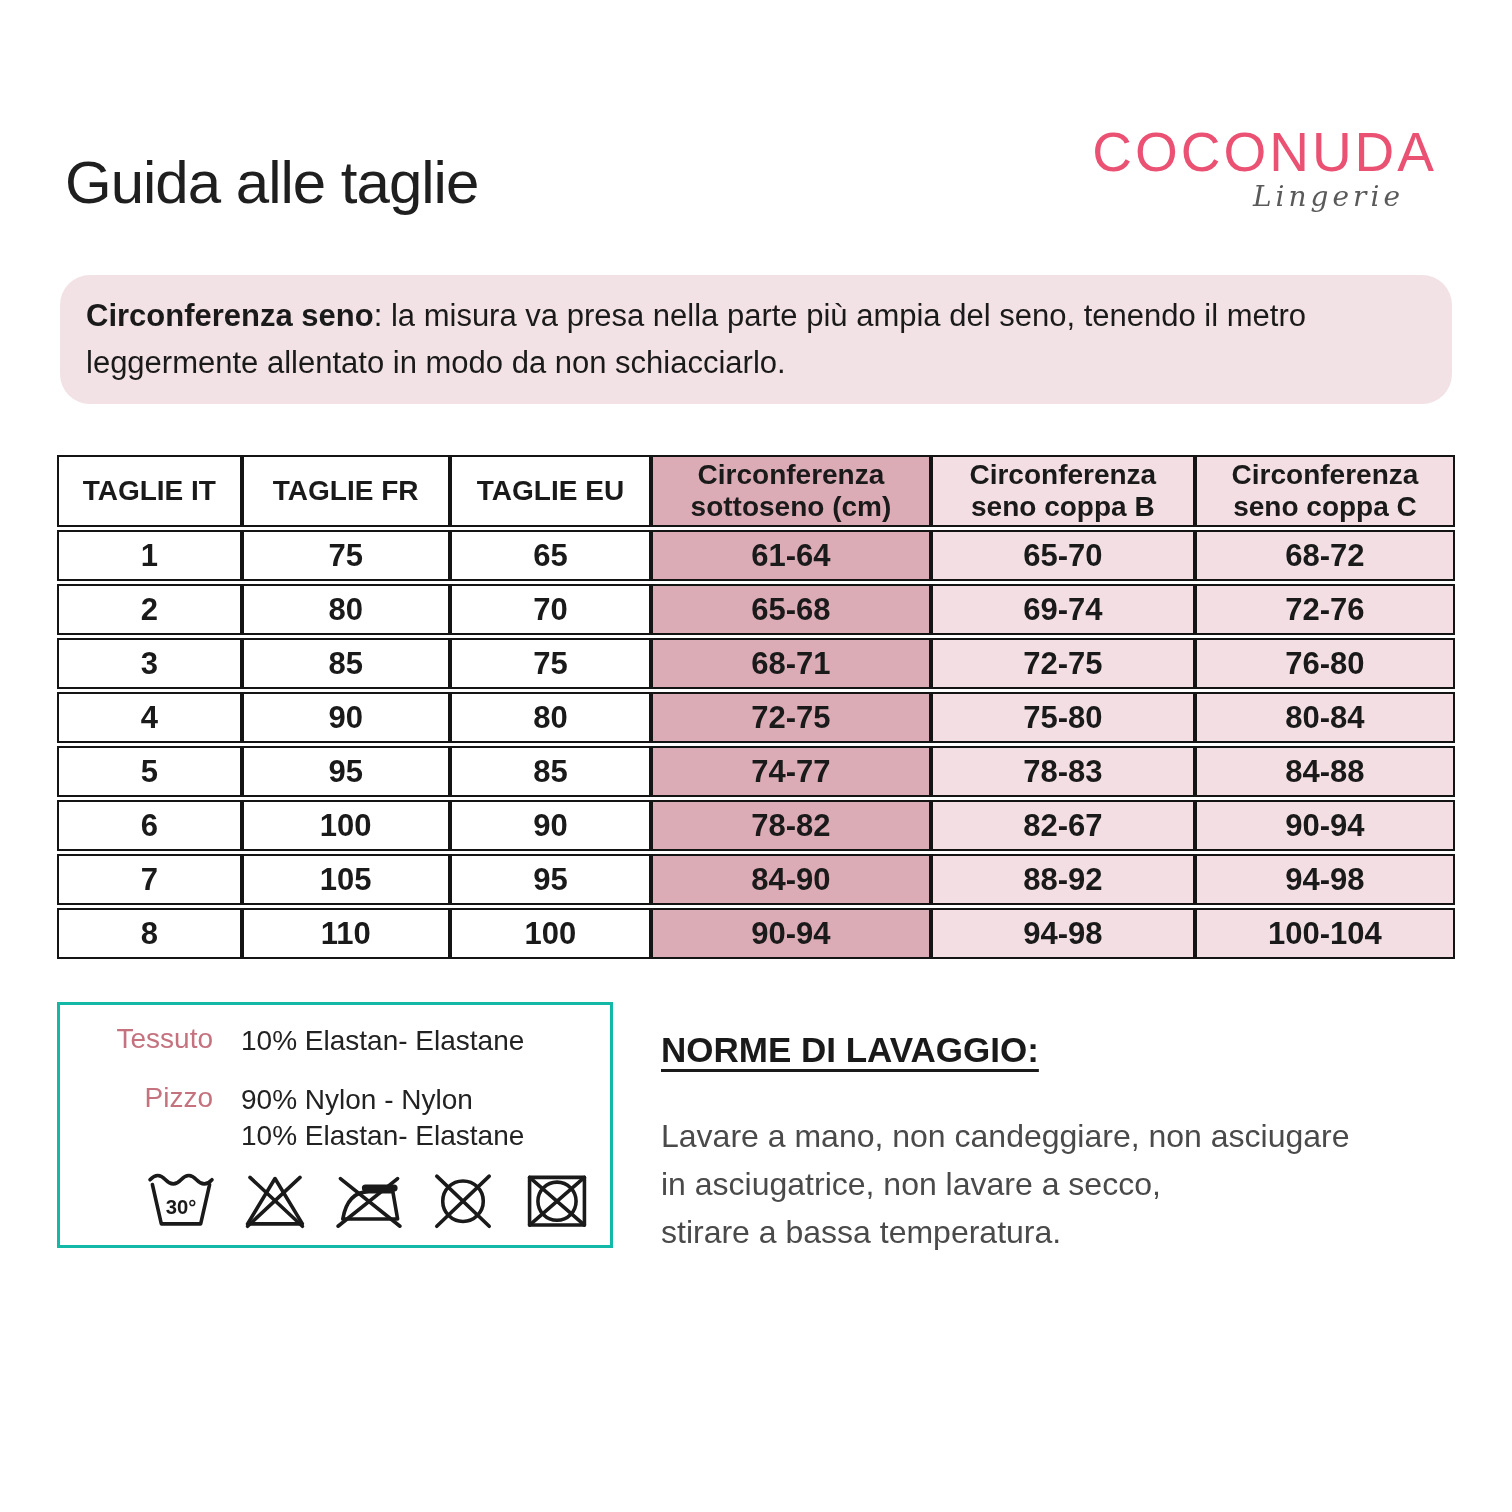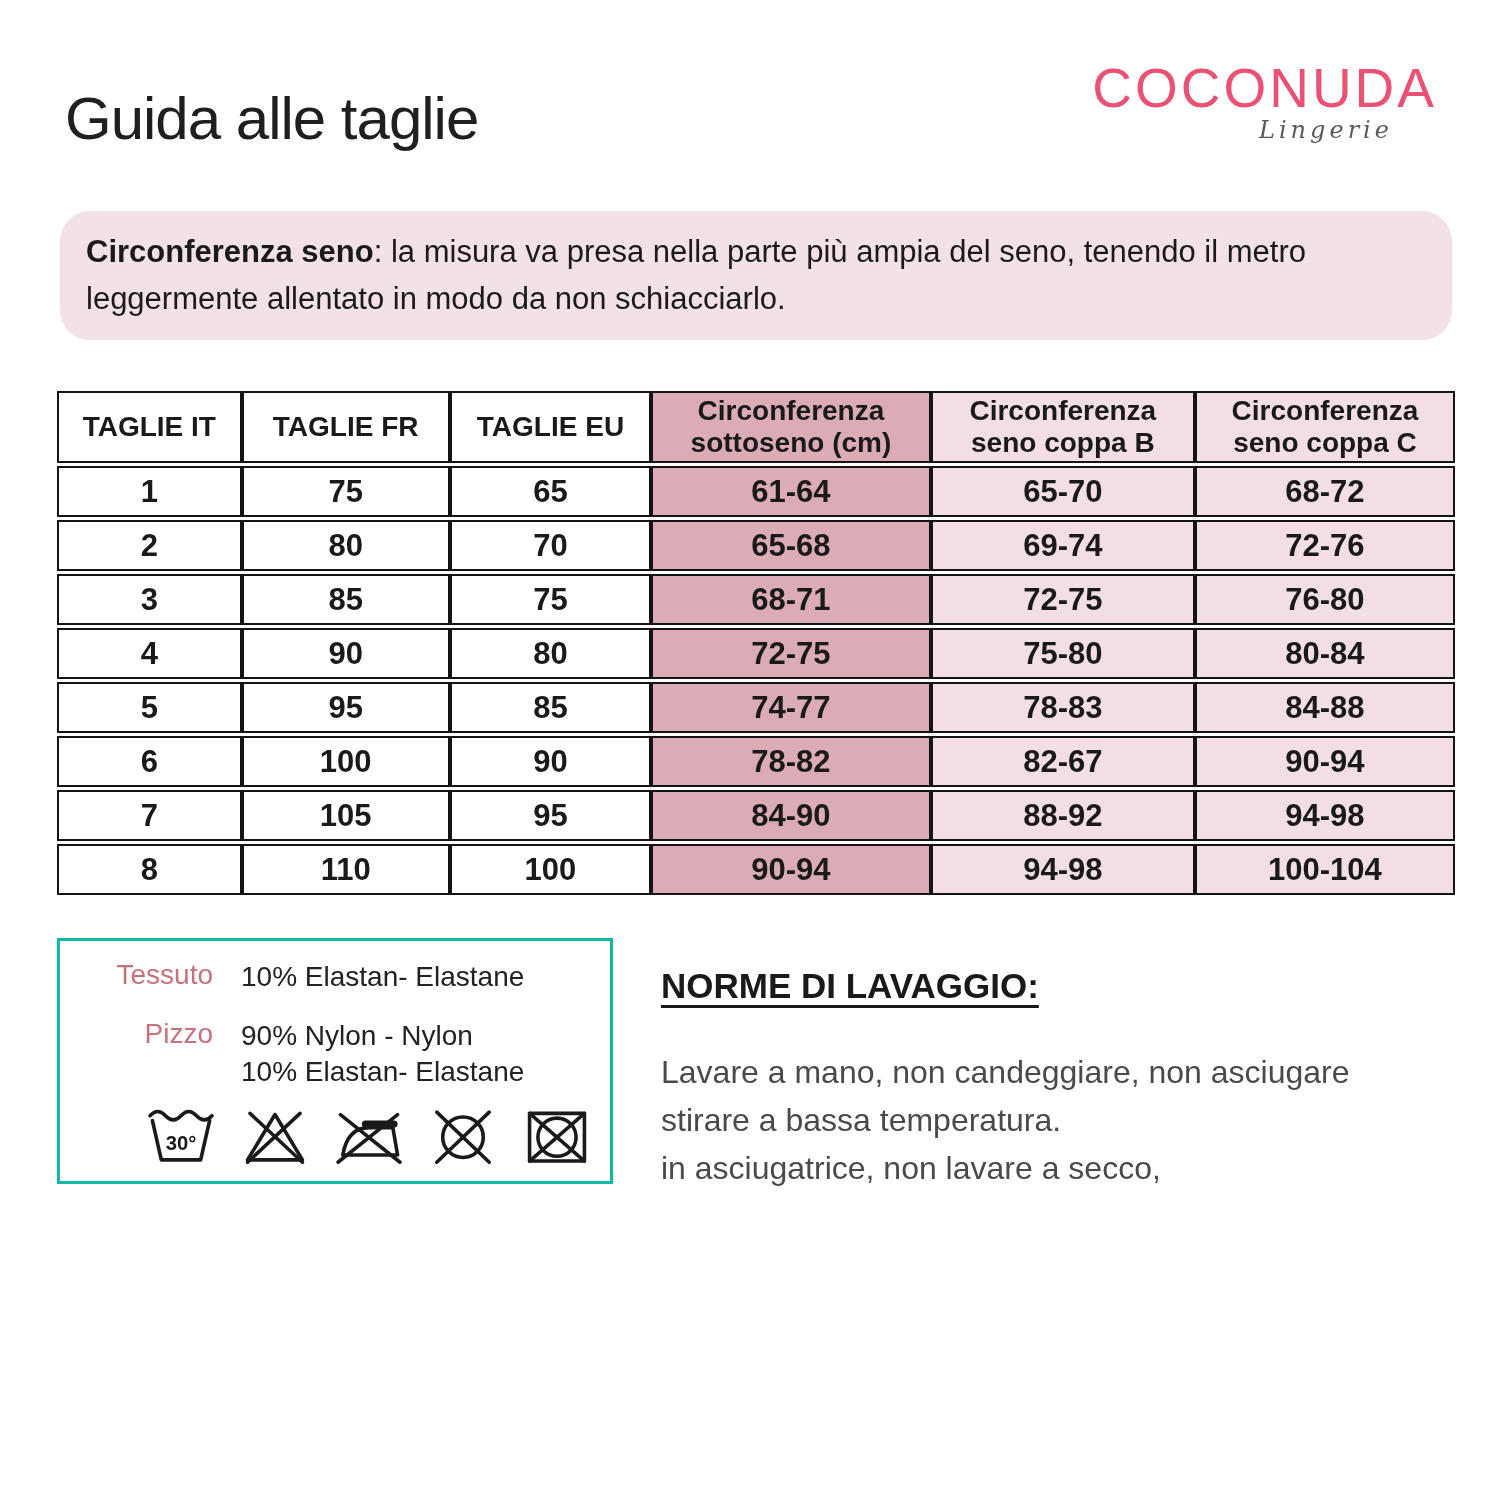--- a/index.html
+++ b/index.html
@@ -6,21 +6,21 @@
   html, body { background: #ffffff; }
   body {
     width: 1512px;
     height: 1512px;
     font-family: "Liberation Sans", sans-serif;
     color: #1a1a1a;
     position: relative;
     overflow: hidden;
   }
   .page {
-    padding: 56px 57px 40px 57px;
+    padding: 120px 57px 40px 57px;
   }
 
   
   .header-row {
     display: flex;
     justify-content: space-between;
     align-items: flex-start;
     padding: 0 8px 0 8px;
     margin-bottom: 58px;
   }
@@ -34,24 +34,24 @@
   .logo { text-align: right; padding-right: 10px; }
   .logo-word {
     font-size: 55px;
     font-weight: 400;
     letter-spacing: 3px;
     color: #ea5172;
   }
   .logo-sub {
     font-family: "DejaVu Serif", serif;
     font-style: italic;
-    font-size: 24px;
+    font-size: 28px;
     color: #5a5a5a;
     margin-top: -4px;
-    margin-right: 44px;
+    margin-right: 33px;
     letter-spacing: 4px;
   }
 
   
   .info-box {
     border-radius: 12px;
     padding: 18px 26px;
     font-size: 31px;
     line-height: 1.5;
     margin: 0 3px 26px 3px;
@@ -291,18 +291,18 @@
           <circle cx="30" cy="27" r="16"></circle>
           <line x1="7" y1="7" x2="53" y2="47"></line>
           <line x1="53" y1="7" x2="7" y2="47"></line>
         </svg>
       </div>
     </div>
 
     <div class="care">
       <div class="care-heading">NORME DI LAVAGGIO:</div>
       <div class="care-line">Lavare a mano, non candeggiare, non asciugare</div>
+      <div class="care-line">in asciugatrice, non lavare a secco,</div>
       <div class="care-line">stirare a bassa temperatura.</div>
-      <div class="care-line">in asciugatrice, non lavare a secco,</div>
     </div>
 
   </div>
 </div>
 
 </body></html>

